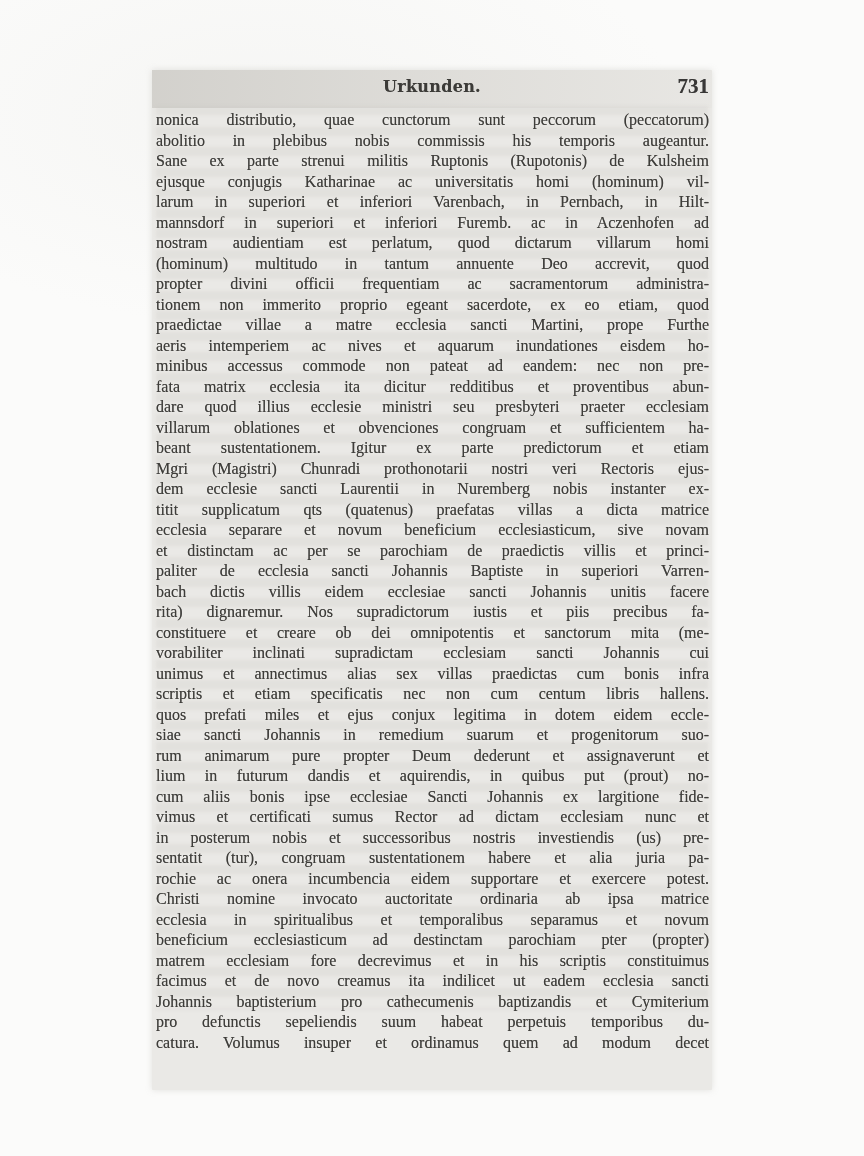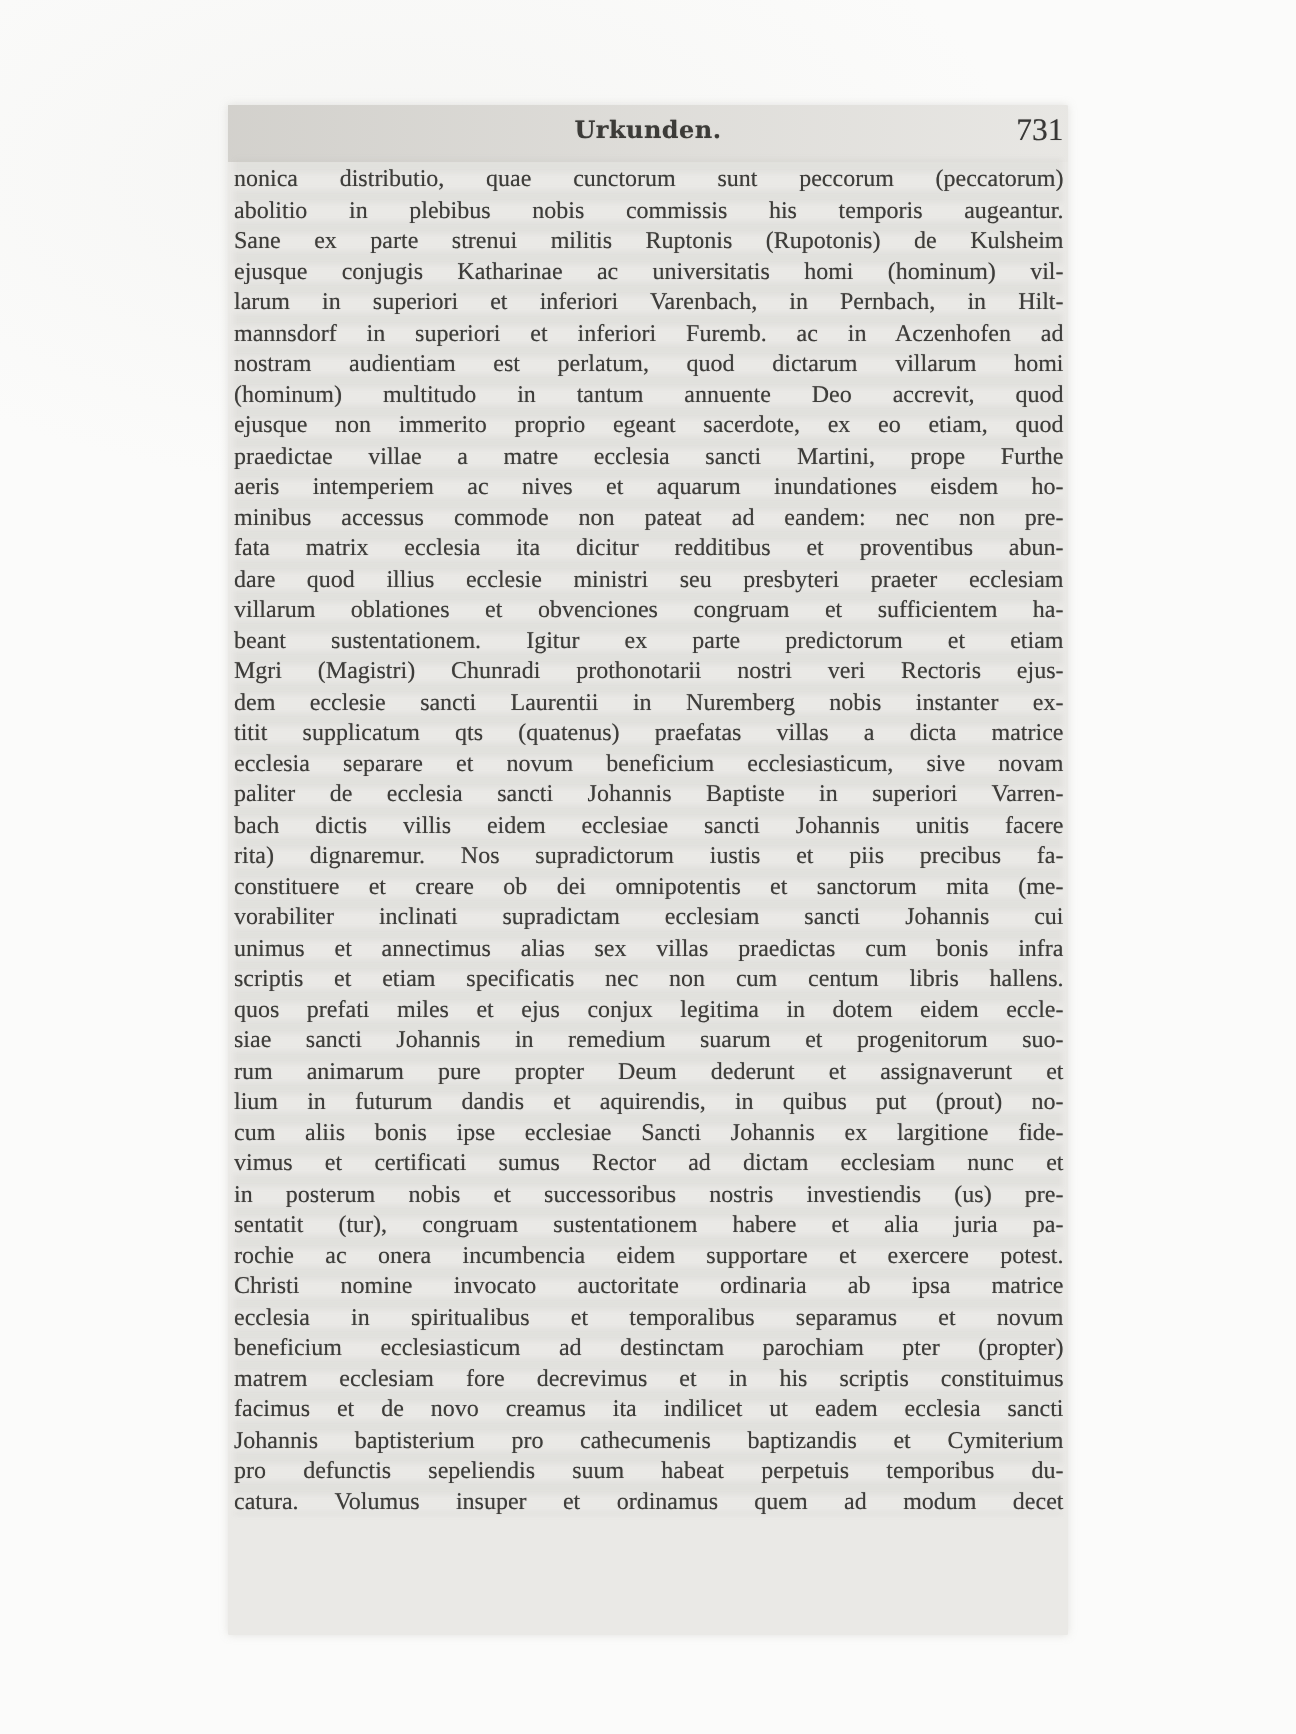--- a/index.html
+++ b/index.html
@@ -78,20 +78,21 @@
     text-shadow: 0 0 0.6px rgba(60,59,56,0.55);
   }
   .page-number {
     position: absolute;
     right: 3px;
     top: 0px;
     font-family: "Liberation Serif", serif;
     font-size: 21px;
     color: #383736;
     text-shadow: 0 0 0.5px rgba(56,55,54,0.5);
+    font-weight: bold;
   }
   .text-block {
     position: absolute;
     left: 4px;
     top: 40px;
     width: 553px;
     z-index: 2;
   }
   .line {
     text-align: justify;
@@ -115,32 +116,34 @@
     </div>
     <div class="text-block" id="text-block">
         <div class="line">nonica distributio, quae cunctorum sunt peccorum (peccatorum)</div>
         <div class="line">abolitio in plebibus nobis commissis his temporis augeantur.</div>
         <div class="line">Sane ex parte strenui militis Ruptonis (Rupotonis) de Kulsheim</div>
         <div class="line">ejusque conjugis Katharinae ac universitatis homi (hominum) vil-</div>
         <div class="line">larum in superiori et inferiori Varenbach, in Pernbach, in Hilt-</div>
         <div class="line">mannsdorf in superiori et inferiori Furemb. ac in Aczenhofen ad</div>
         <div class="line">nostram audientiam est perlatum, quod dictarum villarum homi</div>
         <div class="line">(hominum) multitudo in tantum annuente Deo accrevit, quod</div>
-        <div class="line">ejusque non immerito proprio egeant sacerdote, ex eo etiam, quod</div>
+        <div class="line">propter divini officii frequentiam ac sacramentorum administra-</div>
+        <div class="line">tionem non immerito proprio egeant sacerdote, ex eo etiam, quod</div>
         <div class="line">praedictae villae a matre ecclesia sancti Martini, prope Furthe</div>
         <div class="line">aeris intemperiem ac nives et aquarum inundationes eisdem ho-</div>
         <div class="line">minibus accessus commode non pateat ad eandem: nec non pre-</div>
         <div class="line">fata matrix ecclesia ita dicitur redditibus et proventibus abun-</div>
         <div class="line">dare quod illius ecclesie ministri seu presbyteri praeter ecclesiam</div>
         <div class="line">villarum oblationes et obvenciones congruam et sufficientem ha-</div>
         <div class="line">beant sustentationem.  Igitur ex parte predictorum et etiam</div>
         <div class="line">Mgri (Magistri) Chunradi prothonotarii nostri veri Rectoris ejus-</div>
         <div class="line">dem ecclesie sancti Laurentii in Nuremberg nobis instanter ex-</div>
         <div class="line">titit supplicatum qts (quatenus) praefatas villas a dicta matrice</div>
         <div class="line">ecclesia separare et novum beneficium ecclesiasticum, sive novam</div>
+        <div class="line">et distinctam ac per se parochiam de praedictis villis et princi-</div>
         <div class="line">paliter de ecclesia sancti Johannis Baptiste in superiori Varren-</div>
         <div class="line">bach dictis villis eidem ecclesiae sancti Johannis unitis facere</div>
         <div class="line">rita) dignaremur.  Nos supradictorum iustis et piis precibus fa-</div>
         <div class="line">constituere et creare ob dei omnipotentis et sanctorum mita (me-</div>
         <div class="line">vorabiliter inclinati supradictam ecclesiam sancti Johannis cui</div>
         <div class="line">unimus et annectimus alias sex villas praedictas cum bonis infra</div>
         <div class="line">scriptis et etiam specificatis nec non cum centum libris hallens.</div>
         <div class="line">quos prefati miles et ejus conjux legitima in dotem eidem eccle-</div>
         <div class="line">siae sancti Johannis in remedium suarum et progenitorum suo-</div>
         <div class="line">rum animarum pure propter Deum dederunt et assignaverunt et</div>

